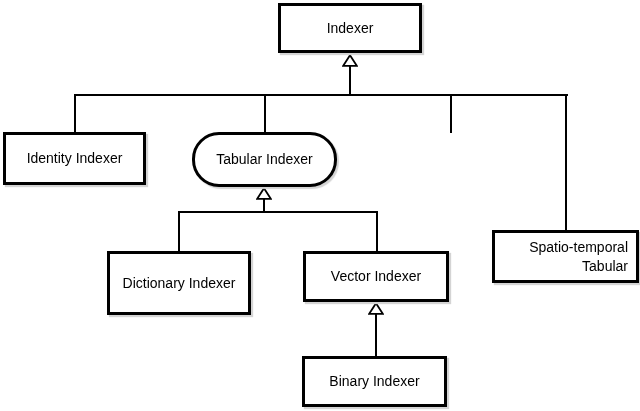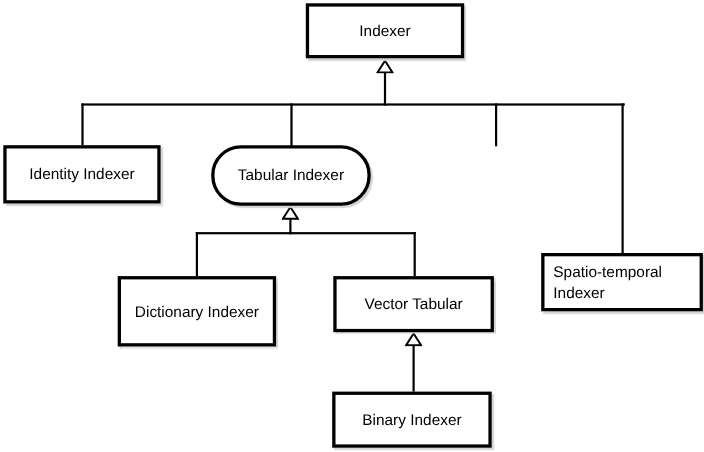--- a/index.html
+++ b/index.html
@@ -13,21 +13,21 @@
     overflow: hidden;
   }
   .node {
     position: absolute;
     background: #ffffff;
     border: 3px solid #000000;
     box-shadow: 2px 2px 1px #d4d4d4;
     display: flex;
     align-items: center;
     justify-content: center;
-    text-align: left;
+    text-align: right;
     font-size: 14px;
     color: #000000;
     line-height: 1.3;
     padding: 2px 8px;
   }
   .line { position: absolute; background: #000000; }
   .arrow { position: absolute; width: 16px; height: 13px; }
   .arrow svg { display: block; }
 
   
@@ -94,25 +94,25 @@
   <div class="node" id="n-indexer">
     <span>Indexer</span>
   </div>
   <div class="node" id="n-identity">
     <span>Identity Indexer</span>
   </div>
   <div class="node" id="n-tabular">
     <span>Tabular Indexer</span>
   </div>
   <div class="node" id="n-spatio">
-    <span>Spatio-temporal Indexer</span>
+    <span>Spatio-temporal Tabular</span>
   </div>
   <div class="node" id="n-dictionary">
     <span>Dictionary Indexer</span>
   </div>
   <div class="node" id="n-vector">
-    <span>Vector Tabular</span>
+    <span>Vector Indexer</span>
   </div>
   <div class="node" id="n-binary">
     <span>Binary Indexer</span>
   </div>
 
 </div>
 
 </body></html>

